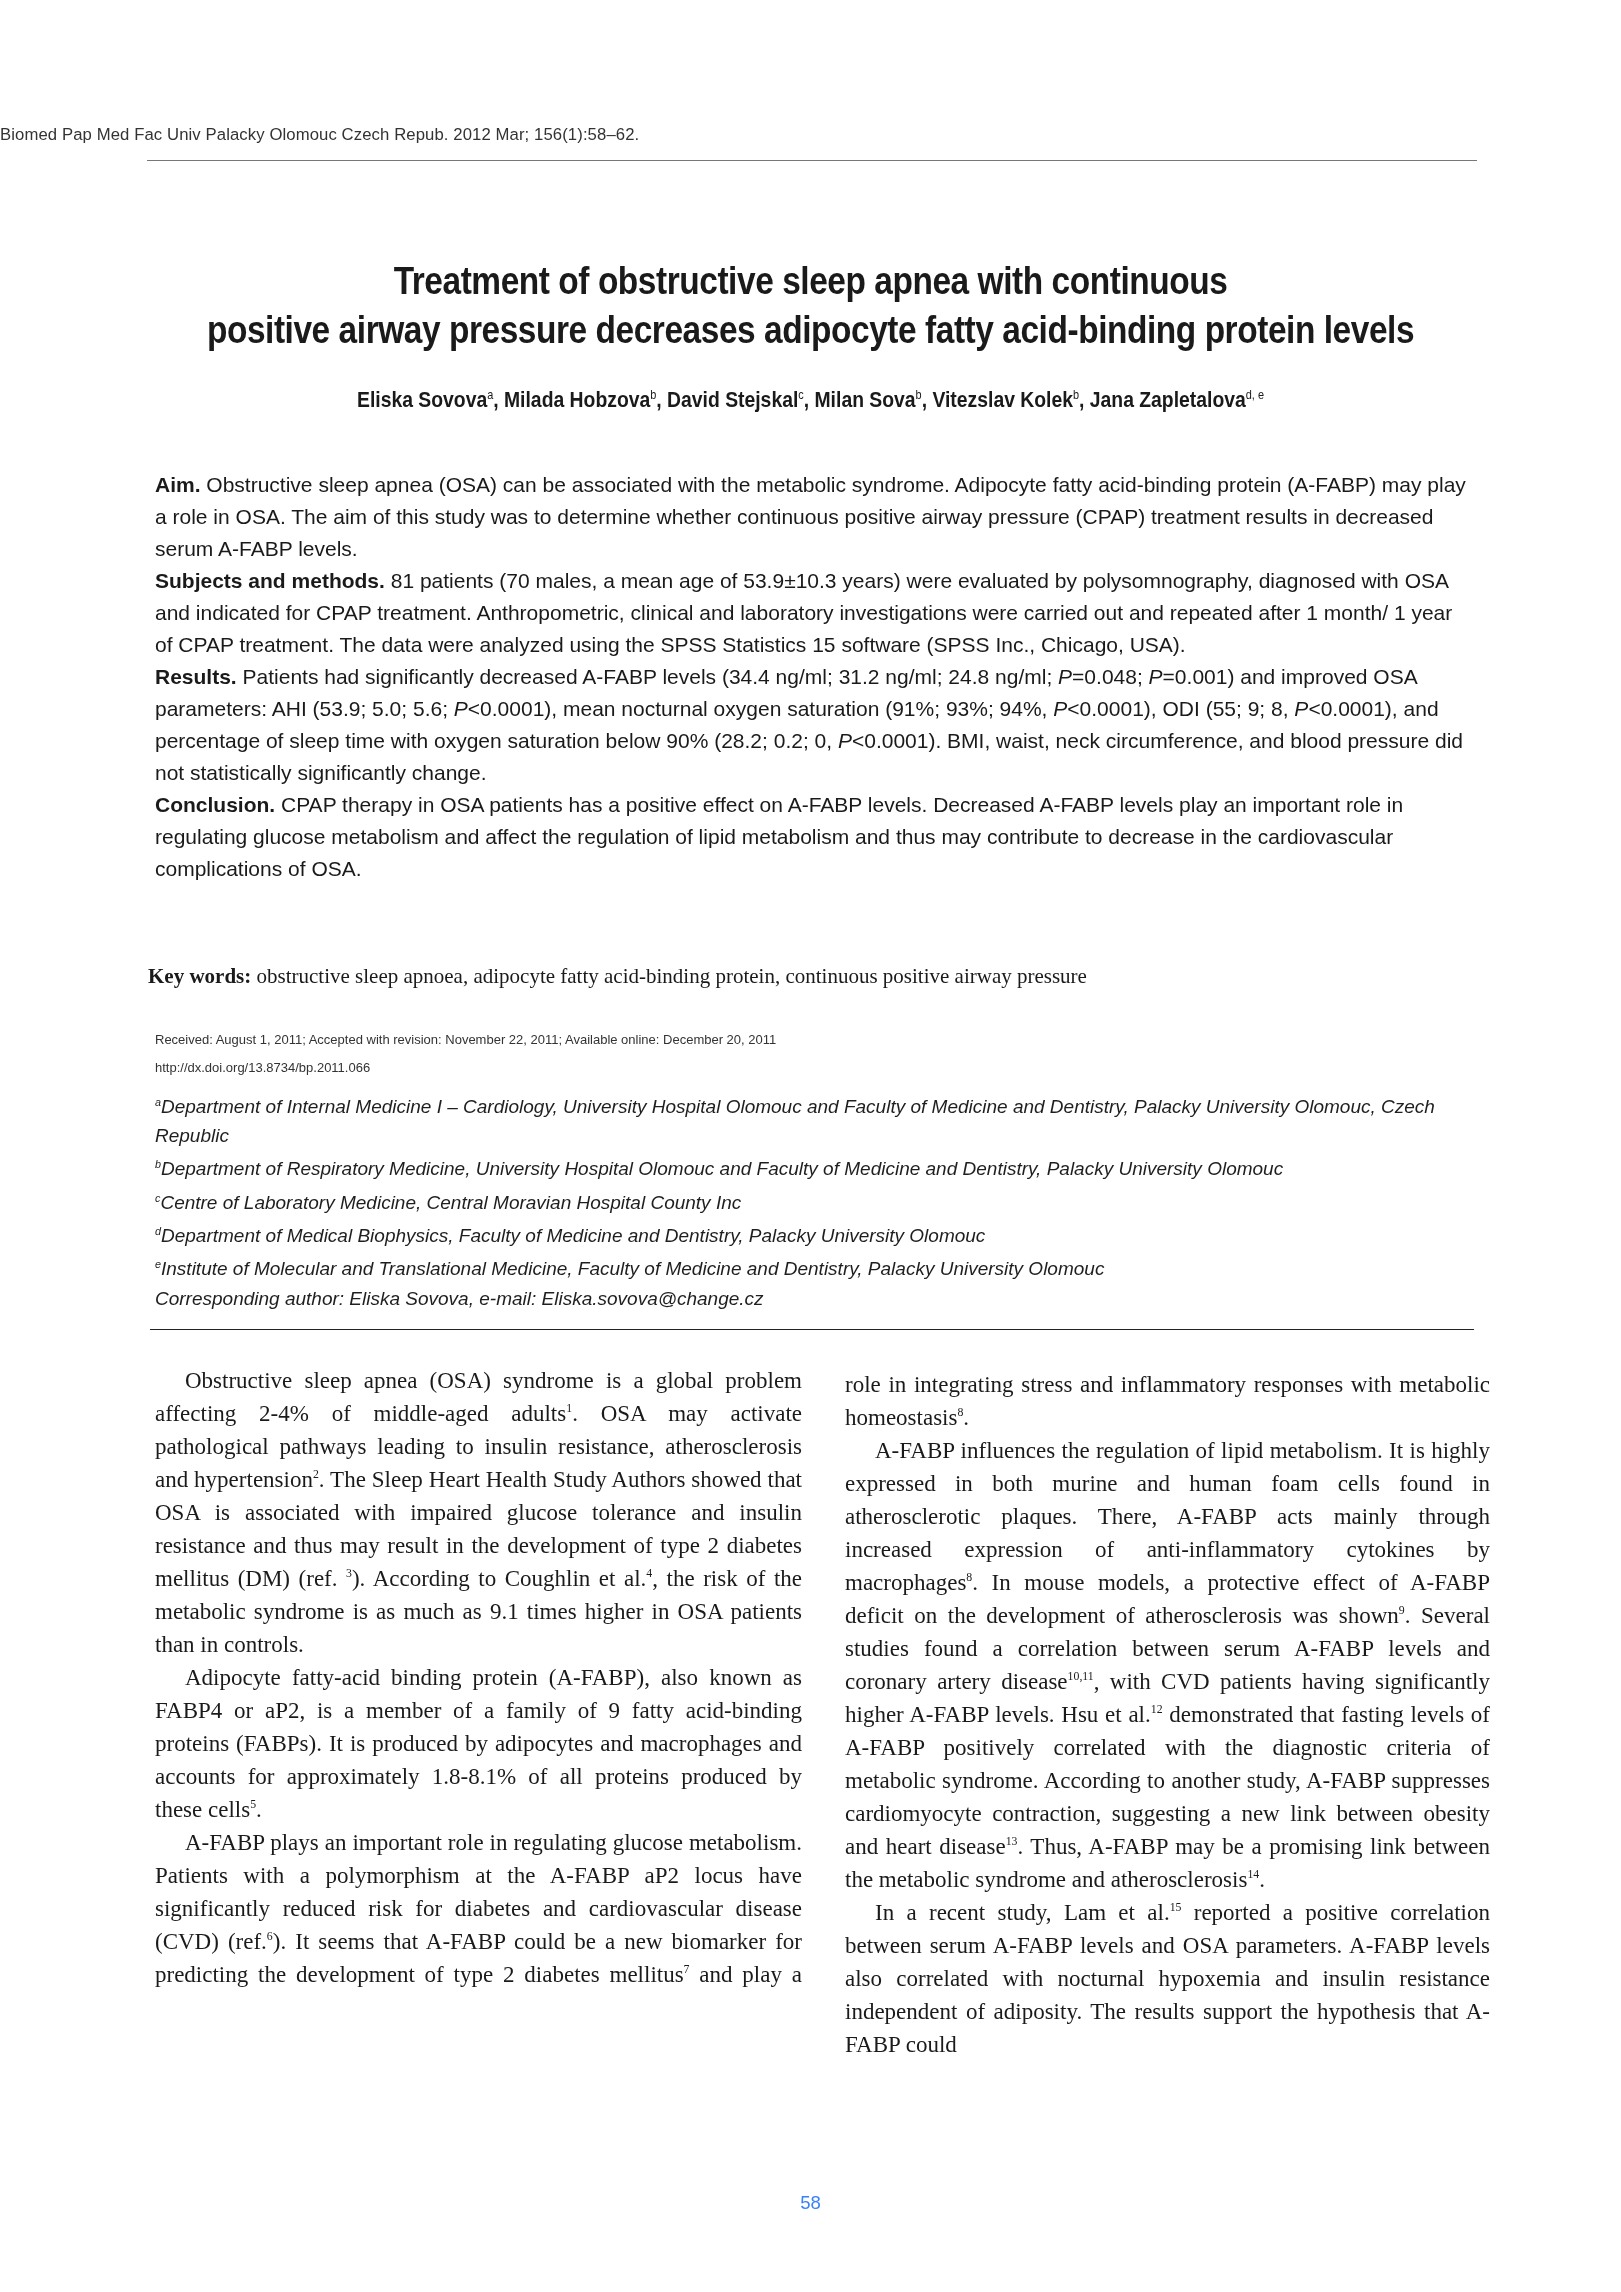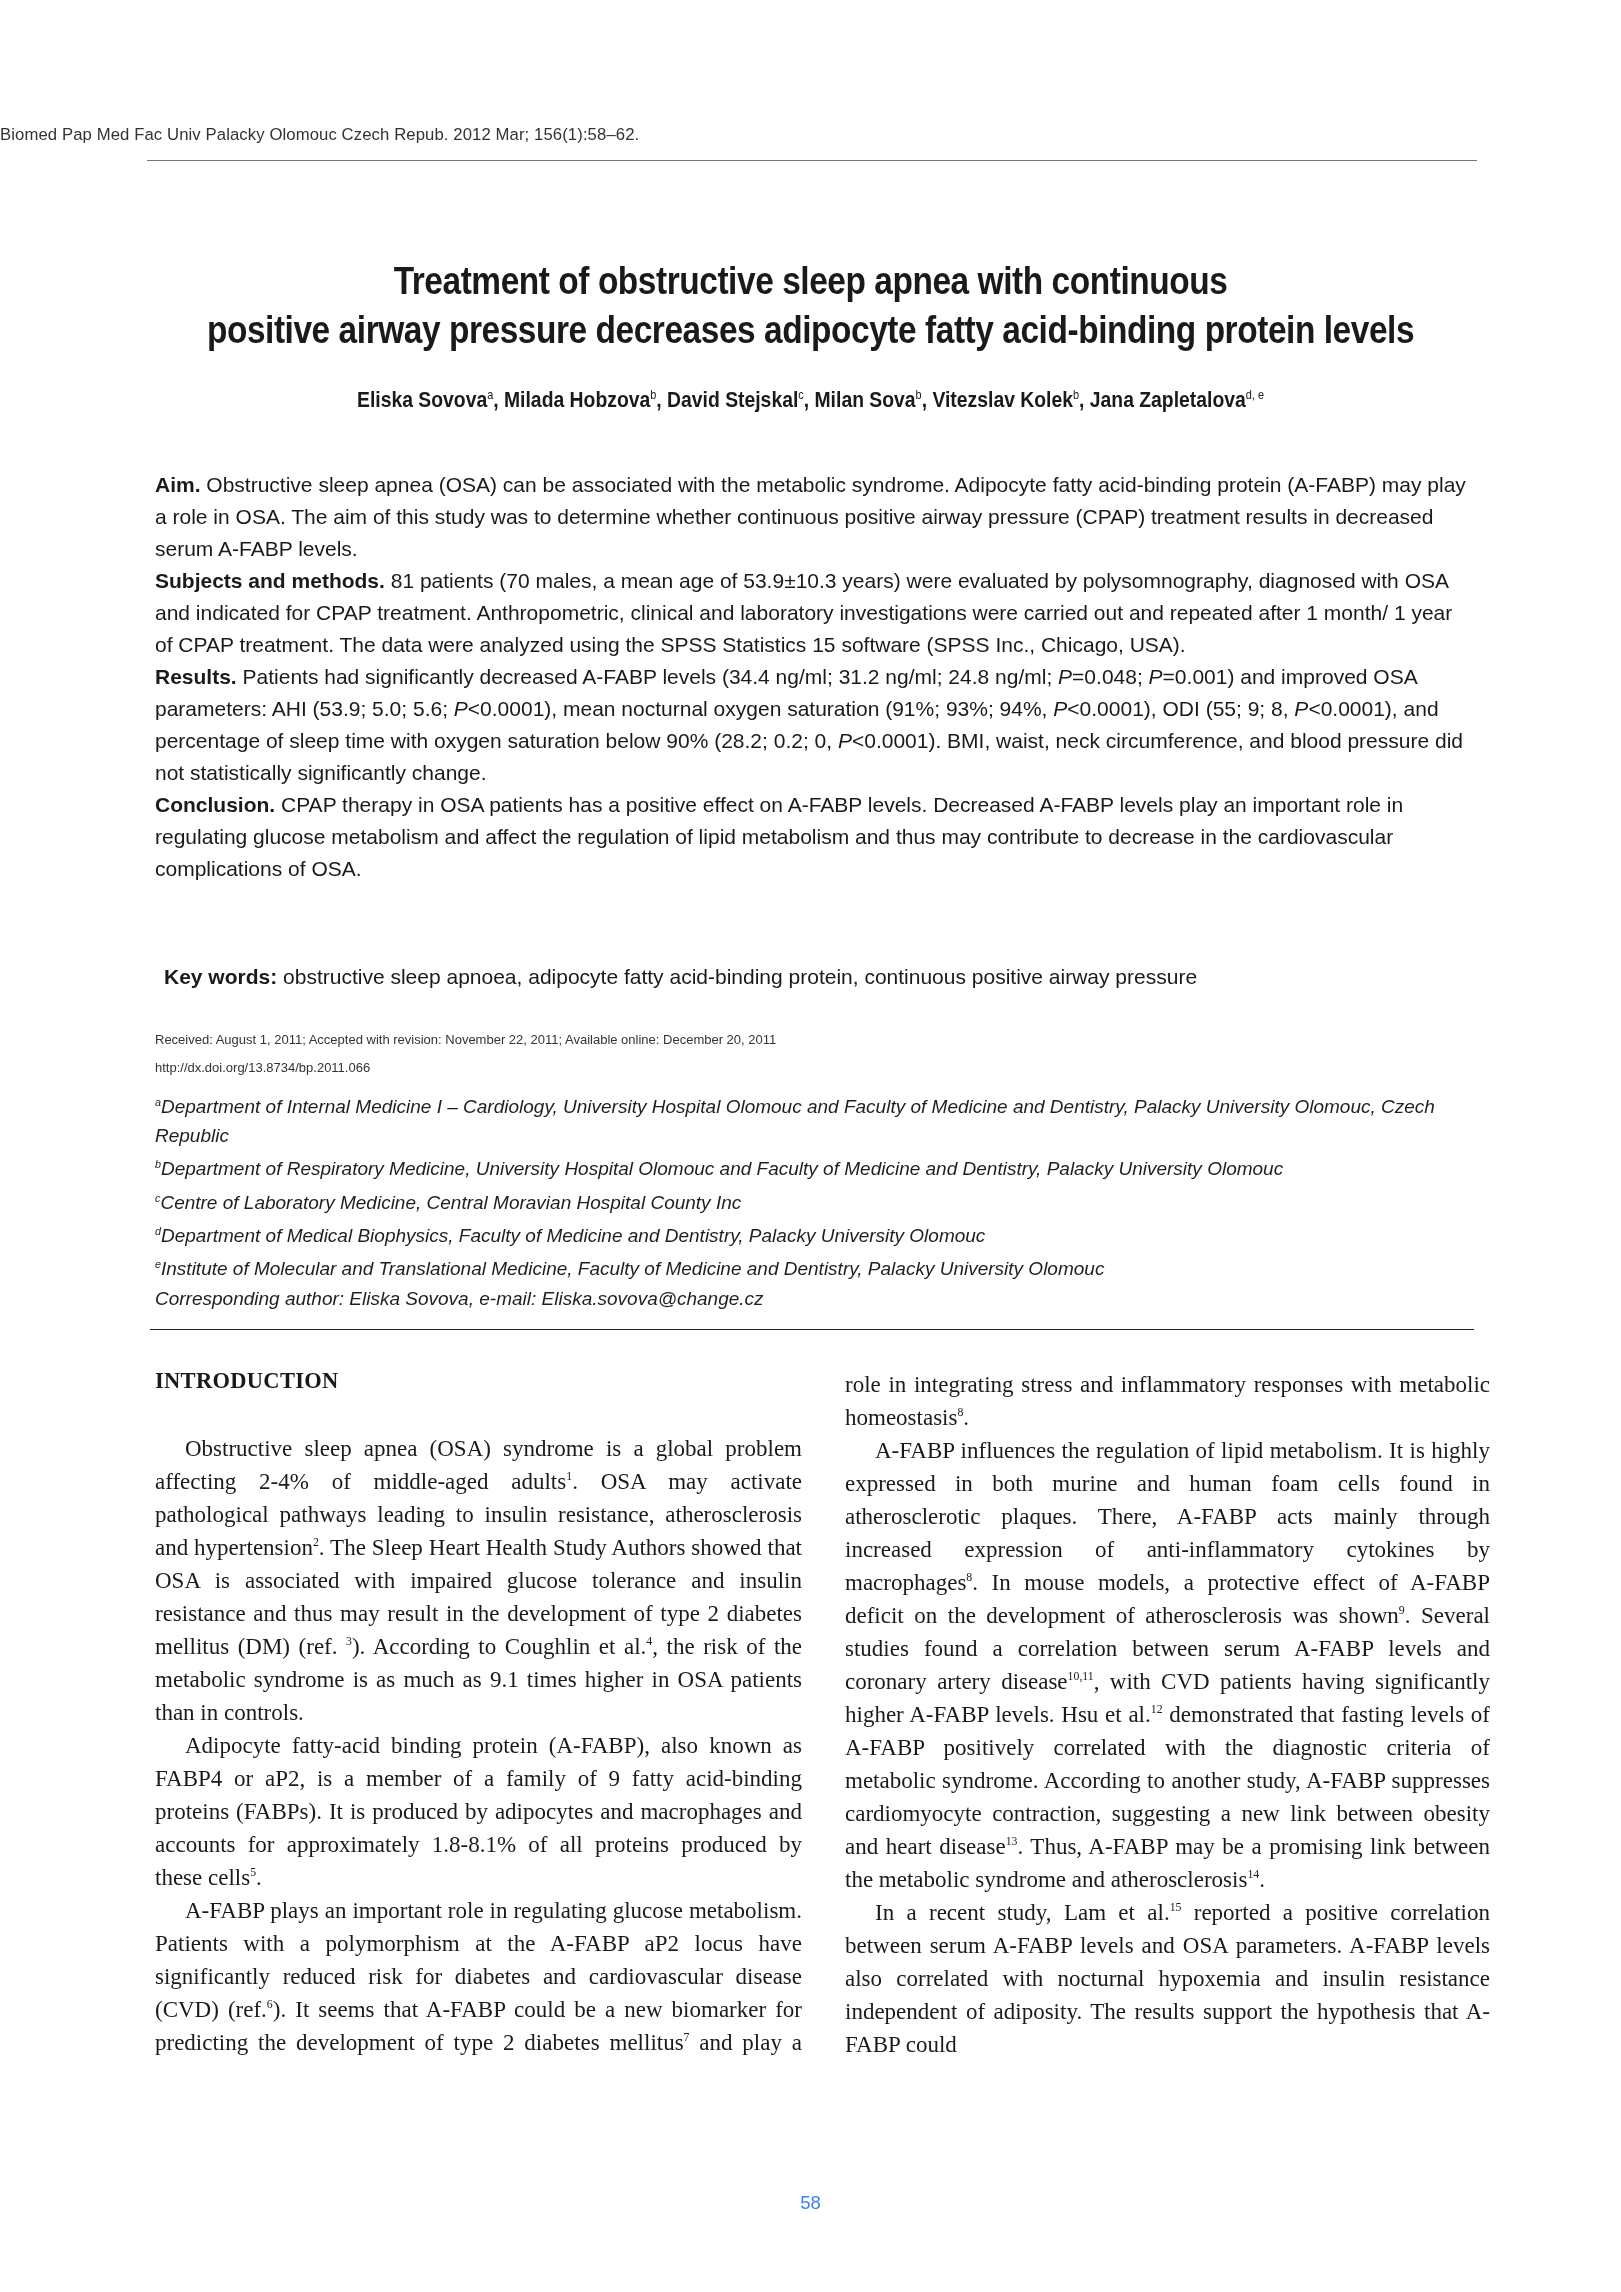--- a/index.html
+++ b/index.html
@@ -13,21 +13,21 @@
 
   #title { position: absolute; left: 98px; right: 98px; top: 257px; text-align: center;
     font-size: 38px; font-weight: bold; line-height: 49px; color: #1a1a1a; transform: scaleX(0.88); letter-spacing: -0.5px; }
   #authors { position: absolute; left: 98px; right: 98px; top: 387px; text-align: center;
     font-size: 22.5px; font-weight: bold; color: #1a1a1a; transform: scaleX(0.86); }
   #authors sup { font-size: 12.7px; font-weight: normal; }
 
   #abstract { position: absolute; left: 155px; right: 147px; top: 469px; font-size: 21px; line-height: 32px; }
   #abstract p { margin: 0; }
   #abstract b { font-weight: bold; }
-  #keywords { position: absolute; left: 164px; right: 147px; top: 961px; font-size: 21px; line-height: 31px; }
+  #keywords { position: absolute; left: 148px; right: 147px; top: 961px; font-size: 21px; line-height: 31px; font-family: Liberation Serif, serif; }
   #dates { position: absolute; left: 155px; right: 147px; top: 1026px; font-size: 13px; line-height: 28px; color: #333; }
   #affiliations { position: absolute; left: 155px; right: 147px; top: 1088px; font-size: 19px; line-height: 29px; font-style: italic; color: #1f1f1f; }
   #affiliations sup { font-size: 10.8px; }
   #affiliations p { margin: 0; }
 
   #section-rule { position: absolute; left: 150px; right: 147px; top: 1329px; border-top: 1.6px solid #222; }
 
   .col { position: absolute; top: 1364px; width: 647px; font-size: 23px; line-height: 33px; text-align: justify; }
   #col-left { left: 155px; }
   #col-right { left: 829px; width: 645px; top: 1368px; margin-left: 16px; }
@@ -72,21 +72,20 @@
       <p><sup>c</sup>Centre of Laboratory Medicine, Central Moravian Hospital County Inc</p>
       <p><sup>d</sup>Department of Medical Biophysics, Faculty of Medicine and Dentistry, Palacky University Olomouc</p>
       <p><sup>e</sup>Institute of Molecular and Translational Medicine, Faculty of Medicine and Dentistry, Palacky University Olomouc</p>
     </div>
   <p><span>Corresponding author: Eliska Sovova, e-mail: </span><span>Eliska.sovova@change.cz</span></p>
 </div>
 
 <div id="section-rule"></div>
 
 <div id="col-left" class="col serif">
-  <div id="intro-heading">INTRODUCTION</div>
   <p class="indent">Obstructive sleep apnea (OSA) syndrome is a global problem affecting 2-4% of middle-aged adults<sup>1</sup>. OSA may activate pathological pathways leading to insulin resistance, atherosclerosis and hypertension<sup>2</sup>. The Sleep Heart Health Study Authors showed that OSA is associated with impaired glucose tolerance and insulin resistance and thus may result in the development of type 2 diabetes mellitus (DM) (ref. <sup>3</sup>). According to Coughlin et al.<sup>4</sup>, the risk of the metabolic syndrome is as much as 9.1 times higher in OSA patients than in controls.</p>
   <p class="indent">Adipocyte fatty-acid binding protein (A-FABP), also known as FABP4 or aP2, is a member of a family of 9 fatty acid-binding proteins (FABPs). It is produced by adipocytes and macrophages and accounts for approximately 1.8-8.1% of all proteins produced by these cells<sup>5</sup>.</p>
   <p class="indent" style="text-align-last: justify;">A-FABP plays an important role in regulating glucose metabolism. Patients with a polymorphism at the A-FABP aP2 locus have significantly reduced risk for diabetes and cardiovascular disease (CVD) (ref.<sup>6</sup>). It seems that A-FABP could be a new biomarker for predicting the development of type 2 diabetes mellitus<sup>7</sup> and play a </p>
 </div>
 
 <div id="col-right" class="col serif">
   <p>role in integrating stress and inflammatory responses with metabolic homeostasis<sup>8</sup>.</p>
   <p class="indent">A-FABP influences the regulation of lipid metabolism. It is highly expressed in both murine and human foam cells found in atherosclerotic plaques. There, A-FABP acts mainly through increased expression of anti-inflammatory cytokines by macrophages<sup>8</sup>. In mouse models, a protective effect of A-FABP deficit on the development of atherosclerosis was shown<sup>9</sup>. Several studies found a correlation between serum A-FABP levels and coronary artery disease<sup>10,11</sup>, with CVD patients having significantly higher A-FABP levels. Hsu et al.<sup>12</sup> demonstrated that fasting levels of A-FABP positively correlated with the diagnostic criteria of metabolic syndrome. According to another study, A-FABP suppresses cardiomyocyte contraction, suggesting a new link between obesity and heart disease<sup>13</sup>. Thus, A-FABP may be a promising link between the metabolic syndrome and atherosclerosis<sup>14</sup>.</p>
   <p class="indent">In a recent study, Lam et al.<sup>15</sup> reported a positive correlation between serum A-FABP levels and OSA parameters. A-FABP levels also correlated with nocturnal hypoxemia and insulin resistance independent of adiposity. The results support the hypothesis that A-FABP could</p>
 </div>

